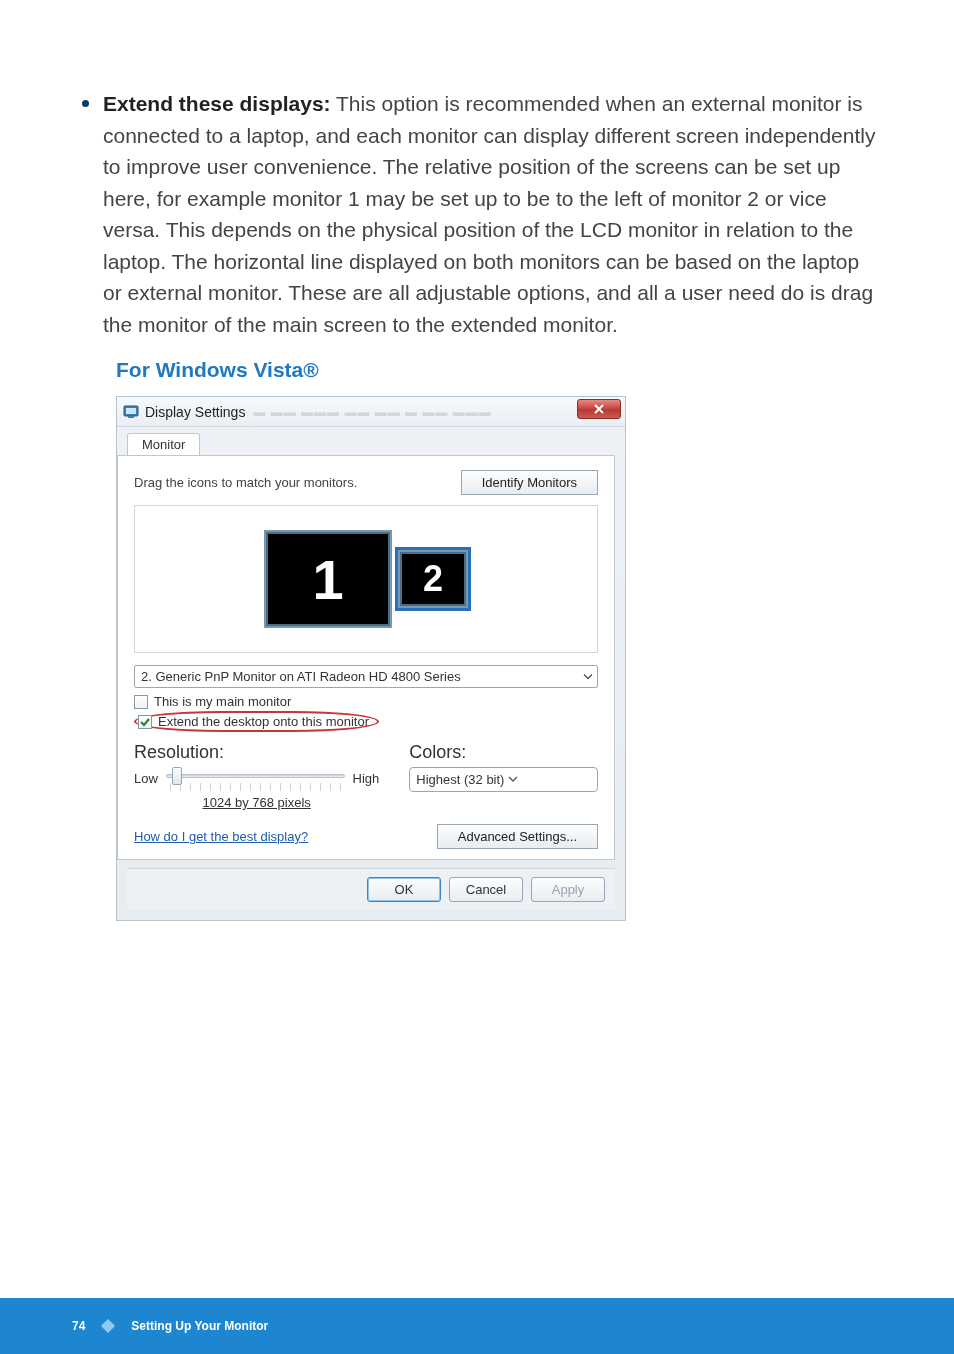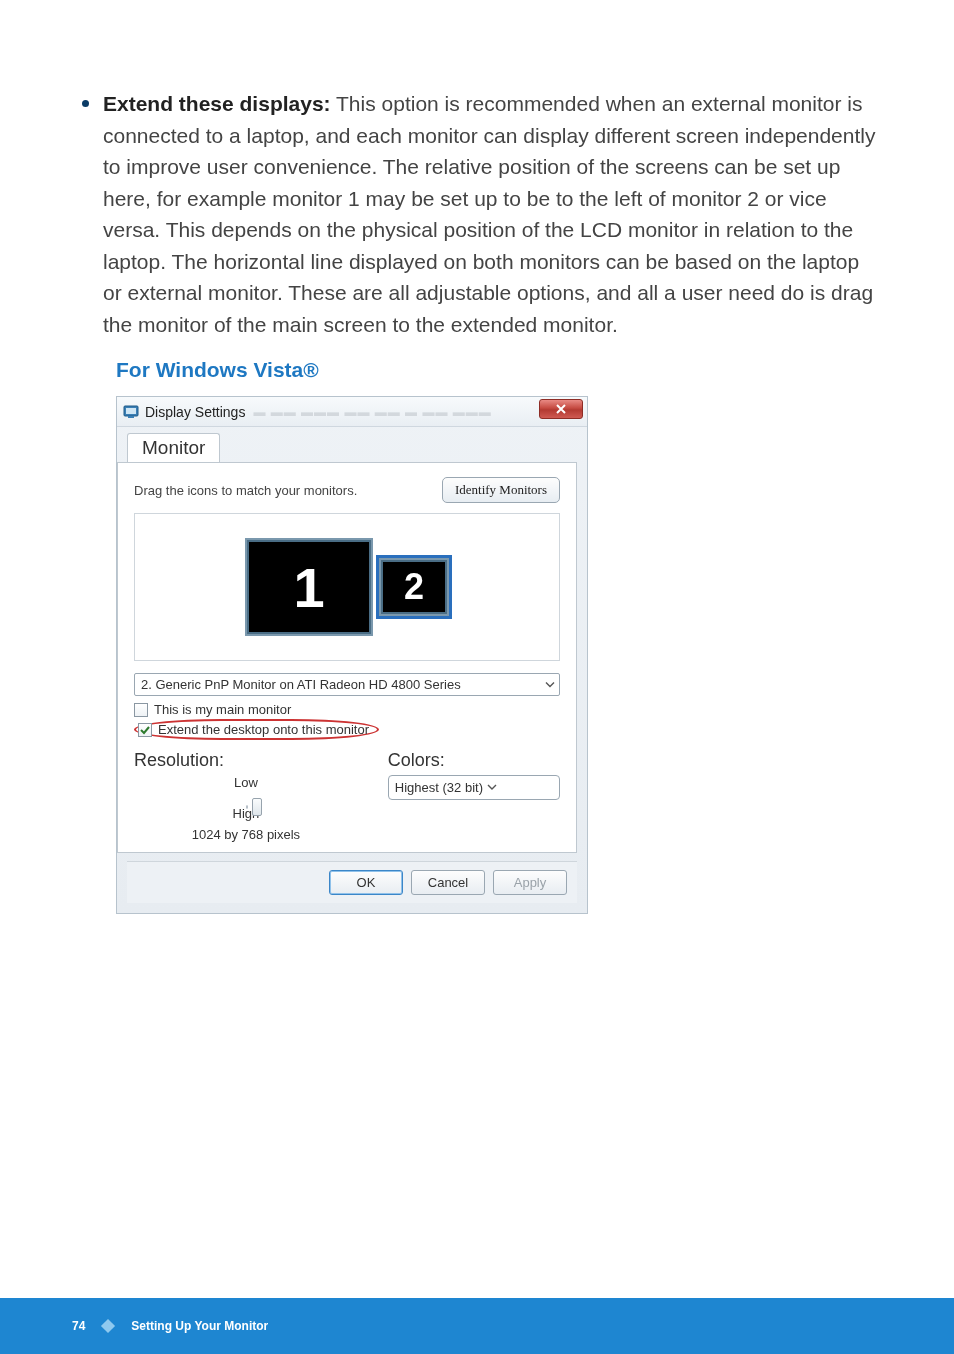--- a/index.html
+++ b/index.html
@@ -35,21 +35,21 @@
   .bullet-text b { color: #222; font-weight: 700; }
   .subhead {
     color: #1e78c2;
     font-size: 21px;
     font-weight: 700;
     margin: 6px 0 14px 44px;
   }
 
   
   .shot {
-    width: 472px;
+    width: 510px;
     margin-left: 44px;
     border: 1px solid #b7c3cd;
     background: linear-gradient(#eef2f6,#e7ecf1);
     font-family: "Segoe UI", Tahoma, sans-serif;
     font-size: 13px;
     color: #333;
   }
   .titlebar {
     height: 30px;
     display: flex;
@@ -86,41 +86,40 @@
   .tabs-row {
     padding: 6px 10px 0 10px;
   }
   .tab {
     display: inline-block;
     border: 1px solid #bfc8d0;
     border-bottom: none;
     background: #fff;
     padding: 3px 14px;
     border-radius: 3px 3px 0 0;
-    font-size: 19px;
+    font-size: 13px;
   }
   .tab-panel {
     margin: 0 10px 8px 0;
     background: #fff;
     border: 1px solid #bfc8d0;
     padding: 14px 16px 10px 16px;
   }
   .row1 {
     display: flex; justify-content: space-between; align-items: center;
     margin-bottom: 10px;
   }
   .row1 .hint { color: #444; }
   .vbtn {
     border: 1px solid #9aa7b2;
     background: linear-gradient(#fdfdfd,#e7edf2);
-    padding: 4px 12px;
-    border-radius: 5px;
+    padding: 4px 20px;
+    border-radius: 0;
     font-size: 13px;
     color: #222;
-    font-family: Liberation Serif, serif;
   }
   .arrangement {
     height: 148px;
     border: 1px solid #cfd6dc;
     background: #fff;
     margin-bottom: 12px;
     display: flex; align-items: center; justify-content: center; gap: 6px;
   }
   .mon {
     background: #000;
@@ -165,41 +164,41 @@
     border-radius: 50% / 70%;
     padding: 1px 8px 1px 2px;
     align-items: center;
   }
   .cols {
     display: flex; gap: 30px; margin-top: 10px;
   }
   .col-left { flex: 1.3; }
   .col-right { flex: 1; }
   .lbl { font-size: 18px; margin-bottom: 4px; }
-  .slider-row { display: flex; align-items: center; gap: 8px; font-size: 13px; flex-direction: column; }
+  .slider-row { display: flex; align-items: center; gap: 8px; font-size: 13px; }
   .slider {
     flex: 1; height: 22px; position: relative;
   }
   .slider-track {
     position: absolute; left: 0; right: 0; top: 7px; height: 4px;
     background: linear-gradient(#c9d1d8,#eef2f5);
     border: 1px solid #b7c0c8; border-radius: 2px;
   }
   .slider-thumb {
     position: absolute; left: 6px; top: 0;
     width: 10px; height: 18px;
     background: linear-gradient(#fafcfd,#dfe6eb);
     border: 1px solid #97a3ad; border-radius: 2px;
   }
   .slider-ticks {
     position: absolute; left: 4px; right: 4px; bottom: -2px; height: 8px;
     background: repeating-linear-gradient(90deg,#b9c2ca 0 1px,transparent 1px 10px);
     opacity: .7;
   }
-  .res-text { text-align: center; font-size: 13px; margin-top: 6px; color: #333; }
+  .res-text { text-align: center; font-size: 13px; margin-top: 6px; color: #333; text-decoration: underline; }
   .colors-dd {
     border: 1px solid #9aa7b2; border-radius: 4px;
     padding: 4px 22px 4px 6px; font-size: 13px; position: relative;
     background: #fff;
   }
   .bottom-row {
     display: flex; justify-content: space-between; align-items: center;
     margin-top: 14px;
   }
   .help-link {
@@ -340,20 +339,24 @@
             <span>Highest (32 bit)</span>
             <span class="dd-arrow">
               <svg width="10" height="10" viewBox="0 0 10 10">
                   <path d="M1 3 L5 7 L9 3" fill="none" stroke="#555" stroke-width="1.4"></path>
                 </svg>
             </span>
           </div>
         </div>
       </div>
 
+      <div class="bottom-row">
+        <span class="help-link">How do I get the best display?</span>
+        <span class="vbtn">Advanced Settings...</span>
+      </div>
     </div>
 
     <div class="dialog-buttons">
       <span class="dlg-btn default">OK</span>
       <span class="dlg-btn">Cancel</span>
       <span class="dlg-btn disabled">Apply</span>
     </div>
   </div>
 
 </div>

